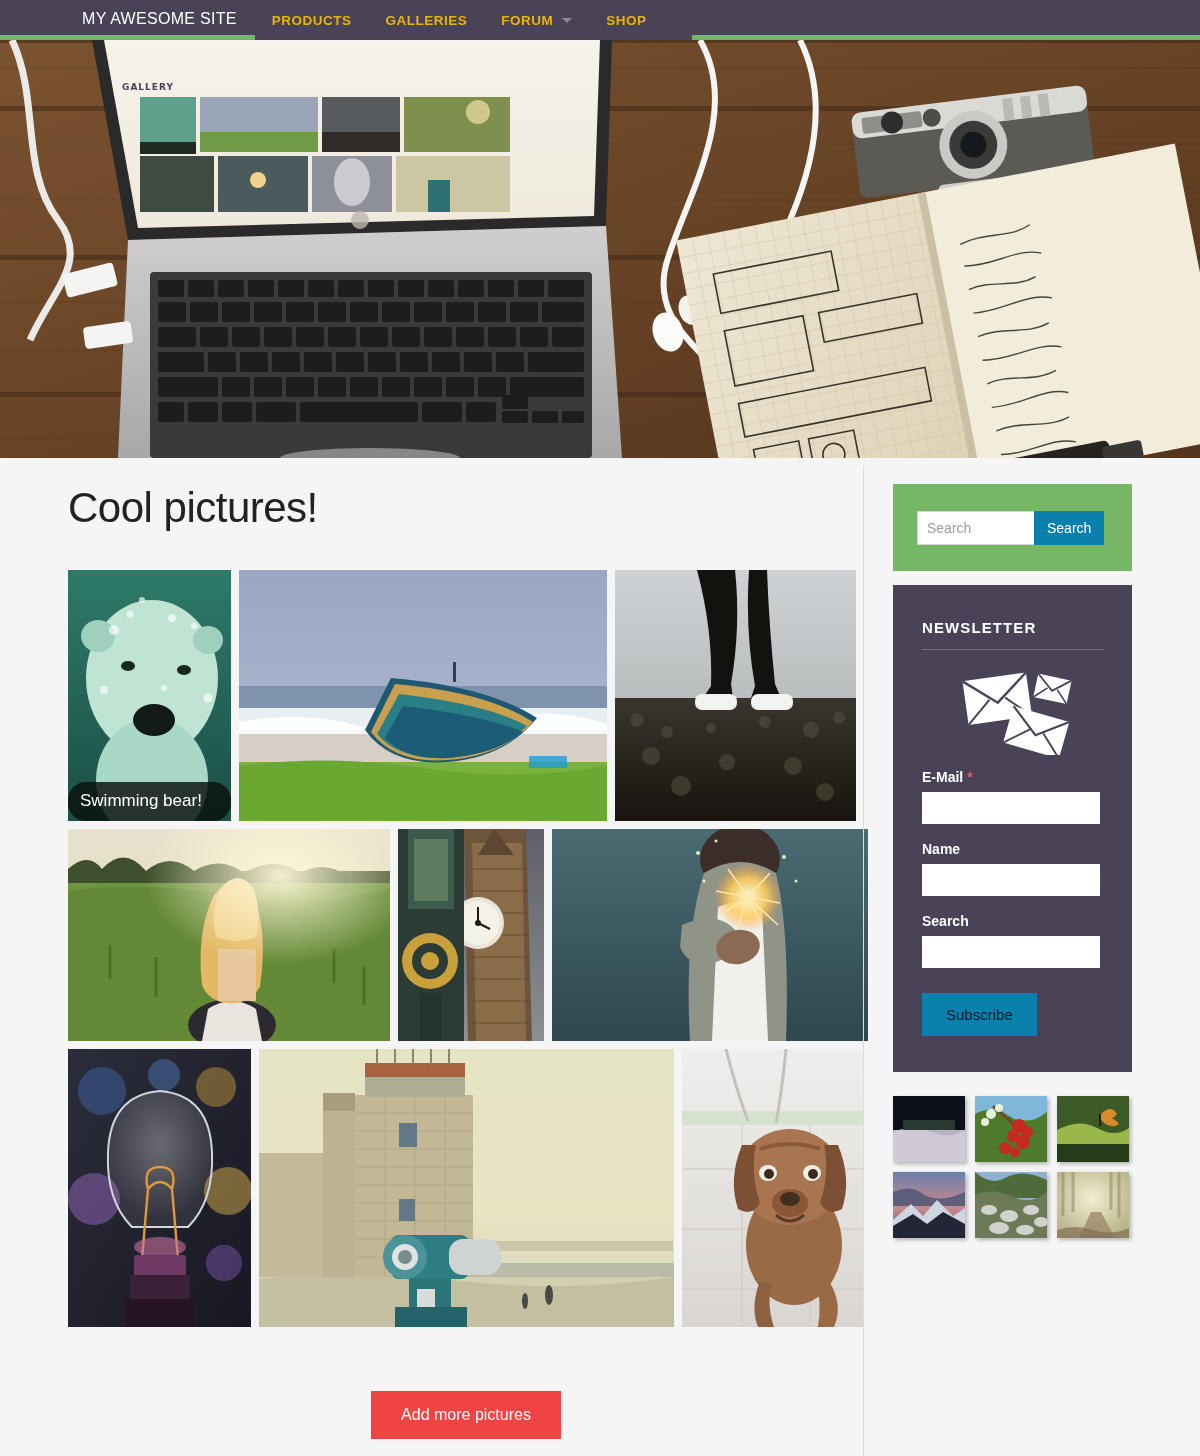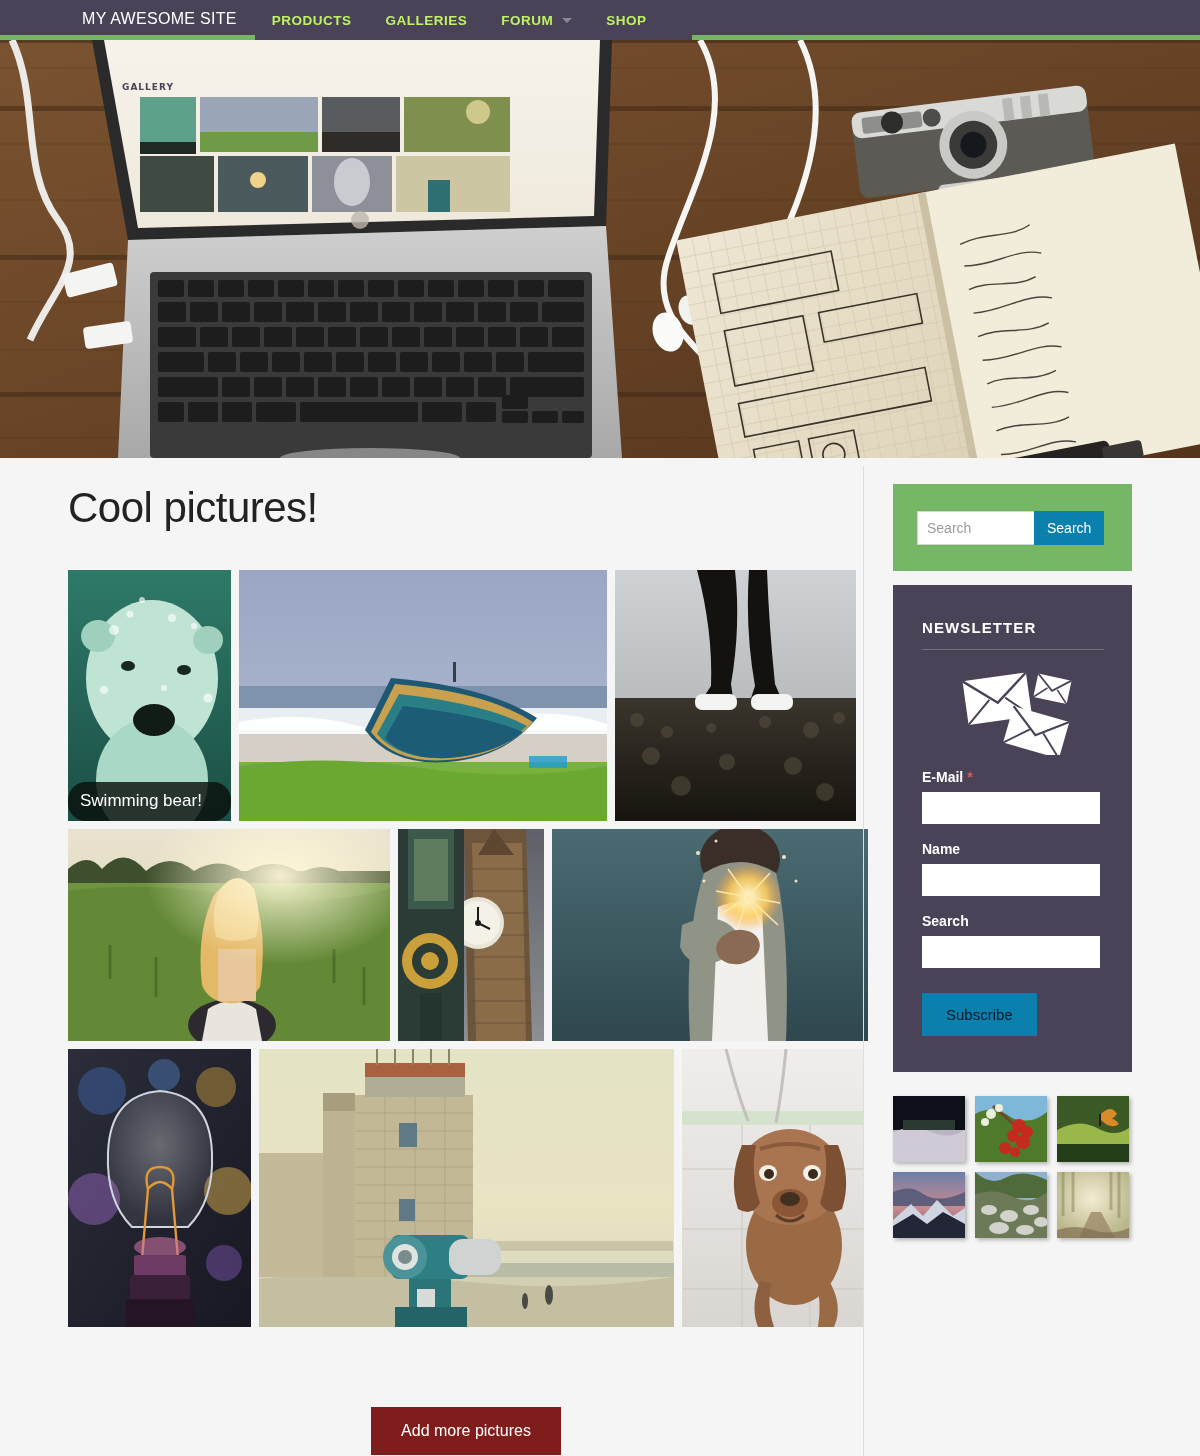--- a/index.html
+++ b/index.html
@@ -40,21 +40,21 @@
     height: 28px;
   }
   .nav-items {
     display: flex; align-items: stretch;
     background: #4a4256;
     height: 40px;
     padding-right: 28px;
   }
   .nav-item {
     display: flex; align-items: center;
-    color: #bef264;
+    color: #eab308;
     font-size: 13.5px;
     font-weight: bold;
     letter-spacing: .5px;
     padding: 0 17px;
     height: 40px;
     cursor: pointer;
   }
   .caret {
     display: inline-block;
     width: 0; height: 0;
@@ -118,29 +118,28 @@
     padding: 9px 12px 10px 12px;
     border-radius: 18px;
   }
 
   .add-wrap {
     width: 796px;
     display: flex; justify-content: center;
     padding: 56px 0 0 0;
   }
   .btn-blue {
-    background: #7f1d1d;
+    background: #ef4444;
     color: #ffffff;
     border: none;
     font-family: "Liberation Sans", sans-serif;
     font-size: 16px;
     padding: 16px 30px;
     cursor: pointer;
     line-height: 1;
-    margin-top: 16px;
   }
 
   
   .sidebar { width: 336px; padding: 26px 0 0 29px; }
 
   .search-widget {
     width: 239px; height: 87px;
     background: #76b765;
     display: flex; align-items: center;
     padding-left: 24px;

